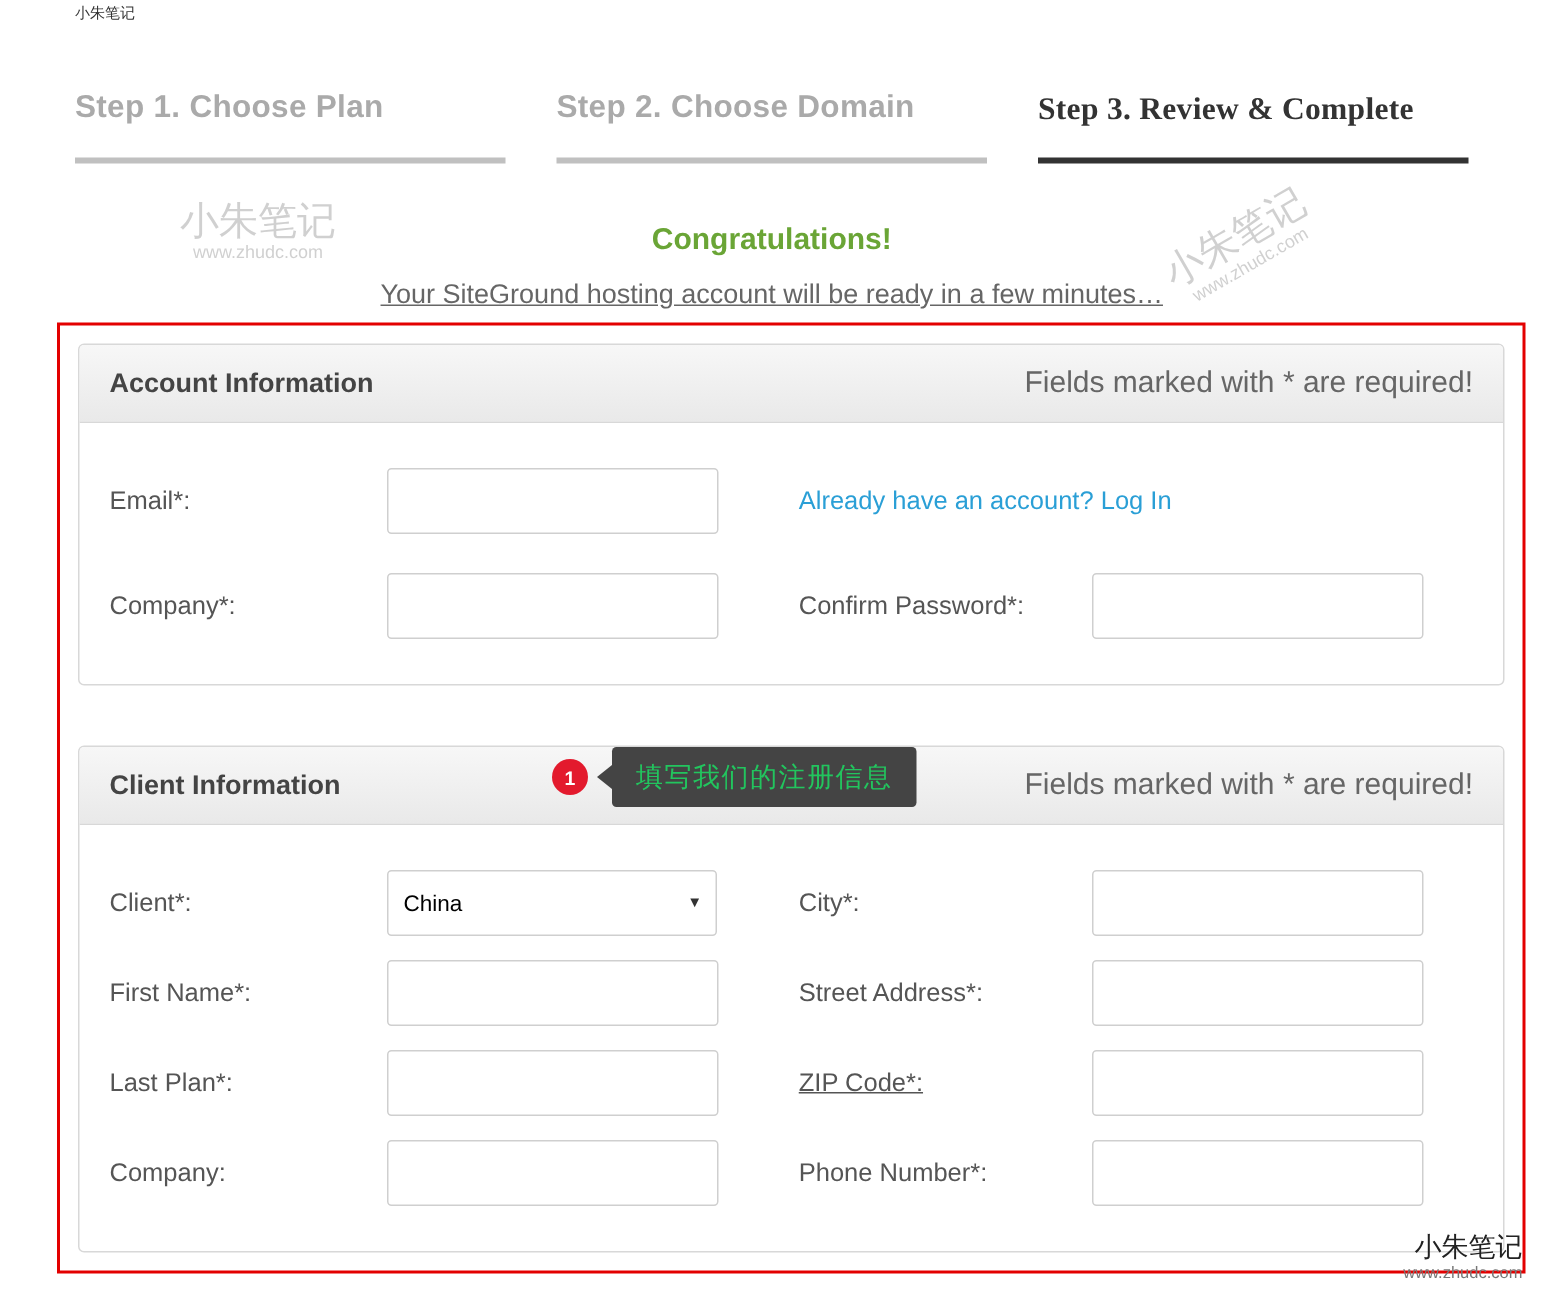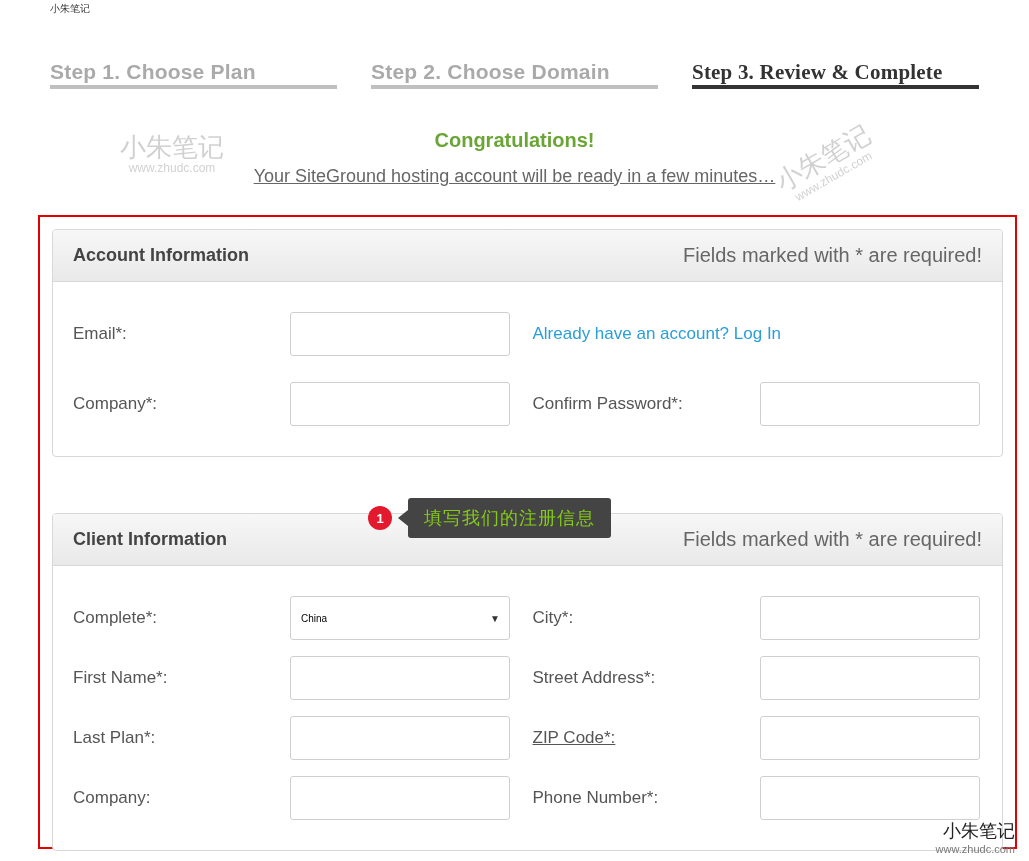--- a/index.html
+++ b/index.html
@@ -41,21 +41,21 @@
     }
     .steps {
       display: flex;
       justify-content: space-between;
       gap: 34px;
       margin-bottom: 40px;
     }
     .step {
       flex: 1;
       border-bottom: 4px solid #c0c0c0;
-      padding-bottom: 0;
+      padding-bottom: 20px;
       font-size: 21px;
       font-weight: 700;
       color: #aaaaaa;
       letter-spacing: 0.2px;
     }
     .step.active {
       border-bottom-color: #333333;
       color: #333333;
       font-family: Liberation Serif, serif;
     }
@@ -78,21 +78,21 @@
       padding: 12px 12px 30px 12px;
       position: absolute;
       left: 38px;
       right: 12px;
       top: 215px;
       bottom: 12px;
     }
     .panel {
       border: 1px solid #d8d8d8;
       border-radius: 4px;
-      margin-bottom: 56px;
+      margin-bottom: 40px;
       background: #ffffff;
       overflow: hidden;
     }
     .panel-header {
       background: linear-gradient(#f7f7f7, #e9e9e9);
       border-bottom: 1px solid #d8d8d8;
       padding: 14px 20px;
       display: flex;
       justify-content: space-between;
       align-items: center;
@@ -111,33 +111,32 @@
     }
     .form-grid {
       display: grid;
       grid-template-columns: 1fr 1fr;
       column-gap: 10px;
       row-gap: 26px;
     }
     .form-row {
       display: flex;
       align-items: center;
-      gap: 32px;
     }
     .form-label {
       width: 185px;
       font-size: 17px;
       color: #555;
     }
     .form-input, .form-select {
       flex: 0 0 220px;
       height: 44px;
       border: 1px solid #cfcfcf;
       border-radius: 3px;
-      font-size: 10px;
+      font-size: 15px;
       padding: 0 10px;
       background: #ffffff;
     }
     .form-select {
       appearance: none;
       -webkit-appearance: none;
       background-image: none;
       padding-right: 26px;
       position: relative;
     }
@@ -184,21 +183,21 @@
     }
     .annot-arrow {
       width: 0; height: 0;
       border-top: 8px solid transparent;
       border-bottom: 8px solid transparent;
       border-right: 10px solid #444;
       margin-left: 6px;
     }
     .annot-box {
       background: #444;
-      color: #84cc16;
+      color: #22c55e;
       font-size: 18px;
       padding: 8px 16px;
       border-radius: 3px;
       letter-spacing: 1px;
       font-family: 'Microsoft YaHei', SimHei, sans-serif;
     }
   </style>
 </head>
 <body>
 
@@ -263,21 +262,21 @@
   </div>
 
   <div class="panel">
     <div class="panel-header">
       <div class="panel-title">Client Information</div>
       <div class="panel-note">Fields marked with * are required!</div>
     </div>
     <div class="panel-body">
       <div class="compact">
         <div class="form-row">
-          <div class="form-label">Complete*:</div>
+          <div class="form-label">Client*:</div>
           <div class="select-wrap">
             <select class="form-select" style="width:100%;">
               <option>China</option>
             </select>
           </div>
         </div>
         <div class="form-row half-right">
           <div class="form-label" style="width:195px;">City*:</div>
           <input class="form-input" type="text" style="">
         </div>

